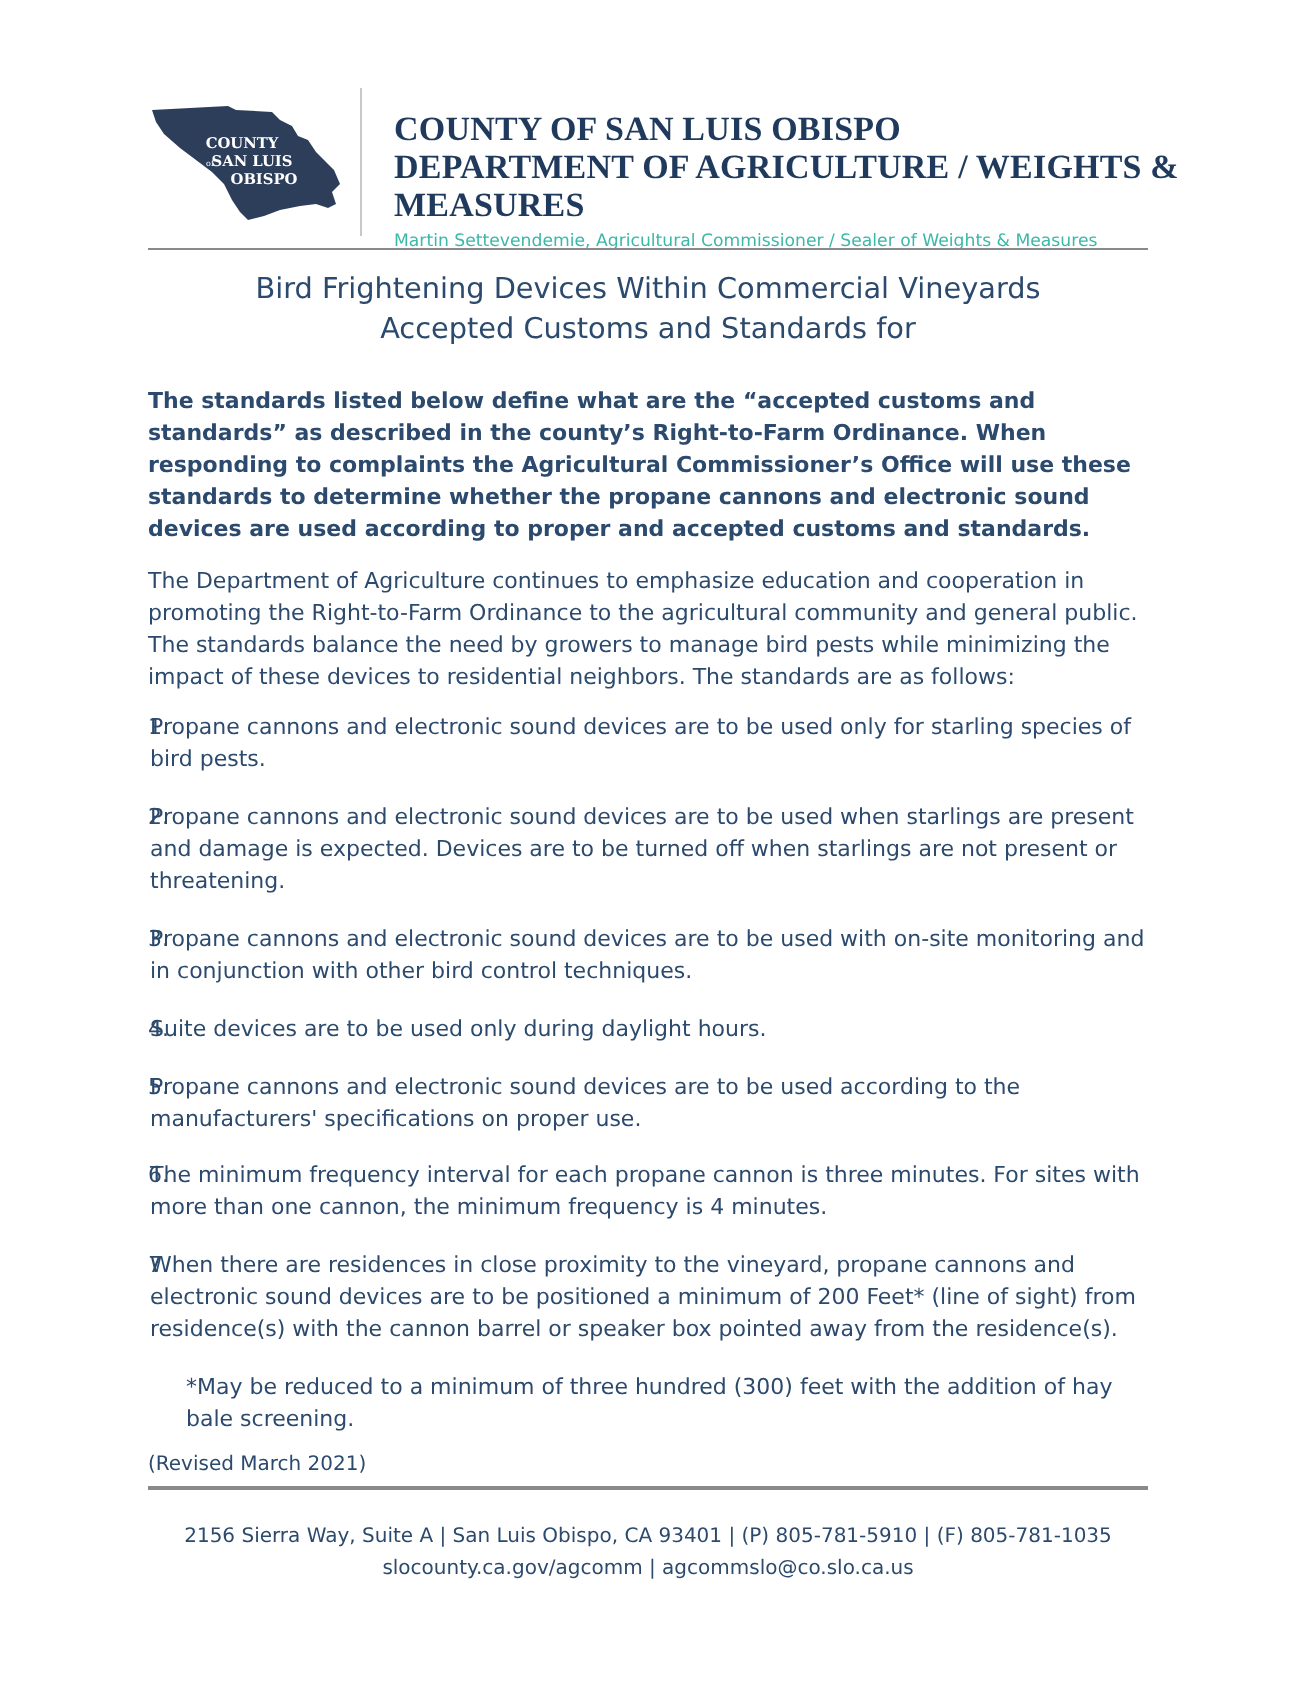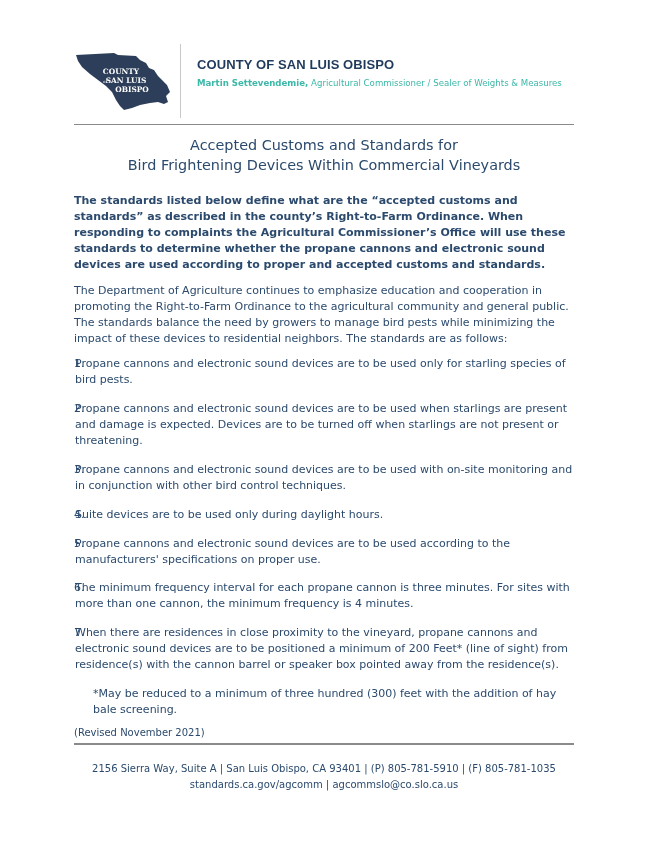--- a/index.html
+++ b/index.html
@@ -3,23 +3,23 @@
 <meta charset="utf-8">
 <style>
   * { box-sizing: border-box; margin: 0; padding: 0; }
   html, body { width: 650px; height: 841px; background: #ffffff; }
   body { font-family: "DejaVu Sans", "Liberation Sans", sans-serif; color: #2e4a6b; position: relative; overflow: hidden; }
   .header { position: absolute; left: 0; top: 0; width: 650px; height: 125px; }
   .logo { position: absolute; left: 74px; top: 52px; width: 100px; height: 60px; }
   .logo svg { width: 100%; height: 100%; display: block; }
   .vdivider { position: absolute; left: 180px; top: 44px; width: 1px; height: 74px; background: #c8c8c8; }
   .org { position: absolute; left: 197px; top: 55px; }
-  .org-line1, .org-line2 { font-family: Liberation Sans, sans-serif; font-weight: bold; font-size: 13px; color: #1f3a5c; line-height: 19px; letter-spacing: 0.1px; }
+  .org-line1, .org-line2 { font-family: Liberation Serif, serif; font-weight: bold; font-size: 17px; color: #1f3a5c; line-height: 19px; letter-spacing: 0.1px; }
   .org-line3 { font-size: 8.6px; color: #3bb8a8; line-height: 16px; margin-top: 1px; }
-  .org-line3 .name { font-weight: bold; }
+  .org-line3 .name { font-weight: normal; }
   .hr { position: absolute; left: 74px; width: 500px; height: 1px; background: #8a8a8a; }
   .hr.top { top: 124px; }
   .hr.bottom { top: 743px; height: 1.5px; }
   .title { position: absolute; left: 74px; top: 135px; width: 500px; text-align: center; font-size: 14.4px; line-height: 20px; color: #2b4a6d; }
   .para { position: absolute; left: 74px; width: 505px; font-size: 11px; line-height: 16px; color: #2b4a6d; }
   .p1 { top: 193px; font-weight: bold; }
   .p2 { top: 283px; }
   .list { position: absolute; left: 74px; top: 356px; width: 505px; list-style: none; }
   .li { position: absolute; left: 0; width: 505px; font-size: 11px; line-height: 16px; color: #2b4a6d; }
   .li .num { position: absolute; left: 0; top: 0; width: 18px; }
@@ -37,29 +37,30 @@
       <path d="M2,3 L40,1 L44,3 L62,4 L66,8 L72,11 L75,16 L80,18 L84,24 L88,28 L93,33 L96,40 L92,44 L94,50 L90,52 L84,50 L76,51 L66,53 L58,56 L50,58 L46,54 L42,48 L38,40 L32,34 L24,28 L16,22 L8,15 L4,9 Z" fill="#2d3e5a"></path>
       <text x="47" y="22" fill="#ffffff" font-family="DejaVu Serif, serif" font-weight="bold" font-size="7.4" text-anchor="middle">COUNTY</text>
       <text x="52" y="31" fill="#ffffff" font-family="DejaVu Serif, serif" font-weight="bold" font-size="7.4" text-anchor="middle">SAN LUIS</text>
       <text x="31" y="31" fill="#ffffff" font-family="DejaVu Serif, serif" font-size="4" text-anchor="middle">of</text>
       <text x="58" y="40" fill="#ffffff" font-family="DejaVu Serif, serif" font-weight="bold" font-size="7.4" text-anchor="middle">OBISPO</text>
     </svg>
   </div>
   <div class="vdivider"></div>
   <div class="org">
     <div class="org-line1">COUNTY OF SAN LUIS OBISPO</div>
+    <div class="org-line2">DEPARTMENT OF AGRICULTURE / WEIGHTS &amp; MEASURES</div>
     <div class="org-line3"><span class="name">Martin Settevendemie,</span><span> Agricultural Commissioner / Sealer of Weights &amp; Measures</span></div>
   </div>
 </div>
 
 <div class="hr top"></div>
 
 <div class="title">
+  <div>Bird Frightening Devices Within Commercial Vineyards</div>
   <div>Accepted Customs and Standards for</div>
-  <div>Bird Frightening Devices Within Commercial Vineyards</div>
 </div>
 
 <p class="para p1">The standards listed below define what are the “accepted customs and standards” as described in the county’s Right-to-Farm Ordinance. When responding to complaints the Agricultural Commissioner’s Office will use these standards to determine whether the propane cannons and electronic sound devices are used according to proper and accepted customs and standards.</p>
 <p class="para p2">The Department of Agriculture continues to emphasize education and cooperation in promoting the Right-to-Farm Ordinance to the agricultural community and general public. The standards balance the need by growers to manage bird pests while minimizing the impact of these devices to residential neighbors. The standards are as follows:</p>
 
 <div class="list">
   <div class="li" style="top:0px">
     <span class="num">1.</span>
     <span class="txt">Propane cannons and electronic sound devices are to be used only for starling species of bird pests.</span>
   </div>
@@ -83,20 +84,20 @@
     <span class="num">6.</span>
     <span class="txt">The minimum frequency interval for each propane cannon is three minutes. For sites with more than one cannon, the minimum frequency is 4 minutes.</span>
   </div>
   <div class="li" style="top:269px">
     <span class="num">7.</span>
     <span class="txt">When there are residences in close proximity to the vineyard, propane cannons and electronic sound devices are to be positioned a minimum of 200 Feet* (line of sight) from residence(s) with the cannon barrel or speaker box pointed away from the residence(s).</span>
   </div>
 </div>
 
 <p class="note">*May be reduced to a minimum of three hundred (300) feet with the addition of hay bale screening.</p>
-<p class="revised">(Revised November 2021)</p>
+<p class="revised">(Revised March 2021)</p>
 
 <div class="hr bottom"></div>
 
 <div class="footer">
   <div>2156 Sierra Way, Suite A  |  San Luis Obispo, CA 93401  |  (P) 805-781-5910  |  (F) 805-781-1035</div>
-  <div>standards.ca.gov/agcomm  |  agcommslo@co.slo.ca.us</div>
+  <div>slocounty.ca.gov/agcomm  |  agcommslo@co.slo.ca.us</div>
 </div>
 
 </body></html>

